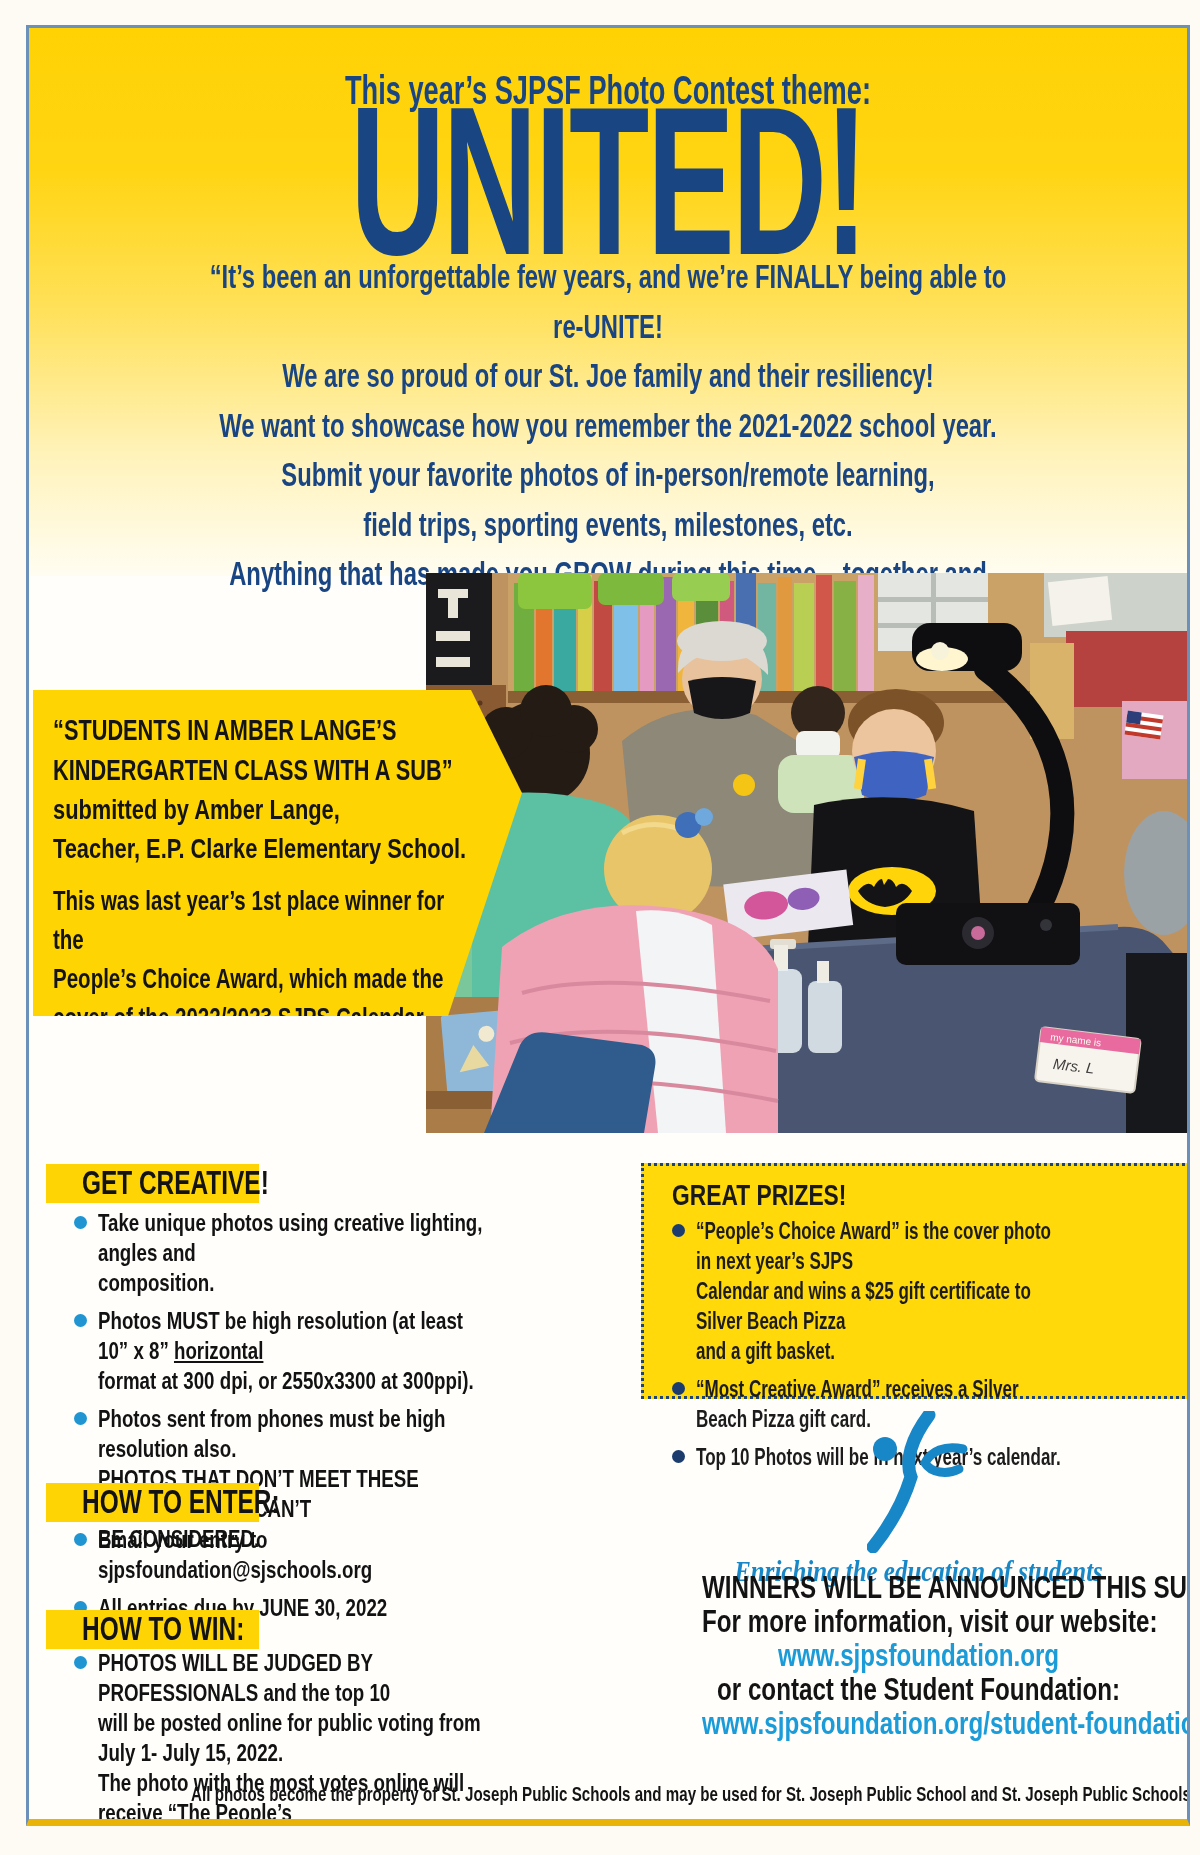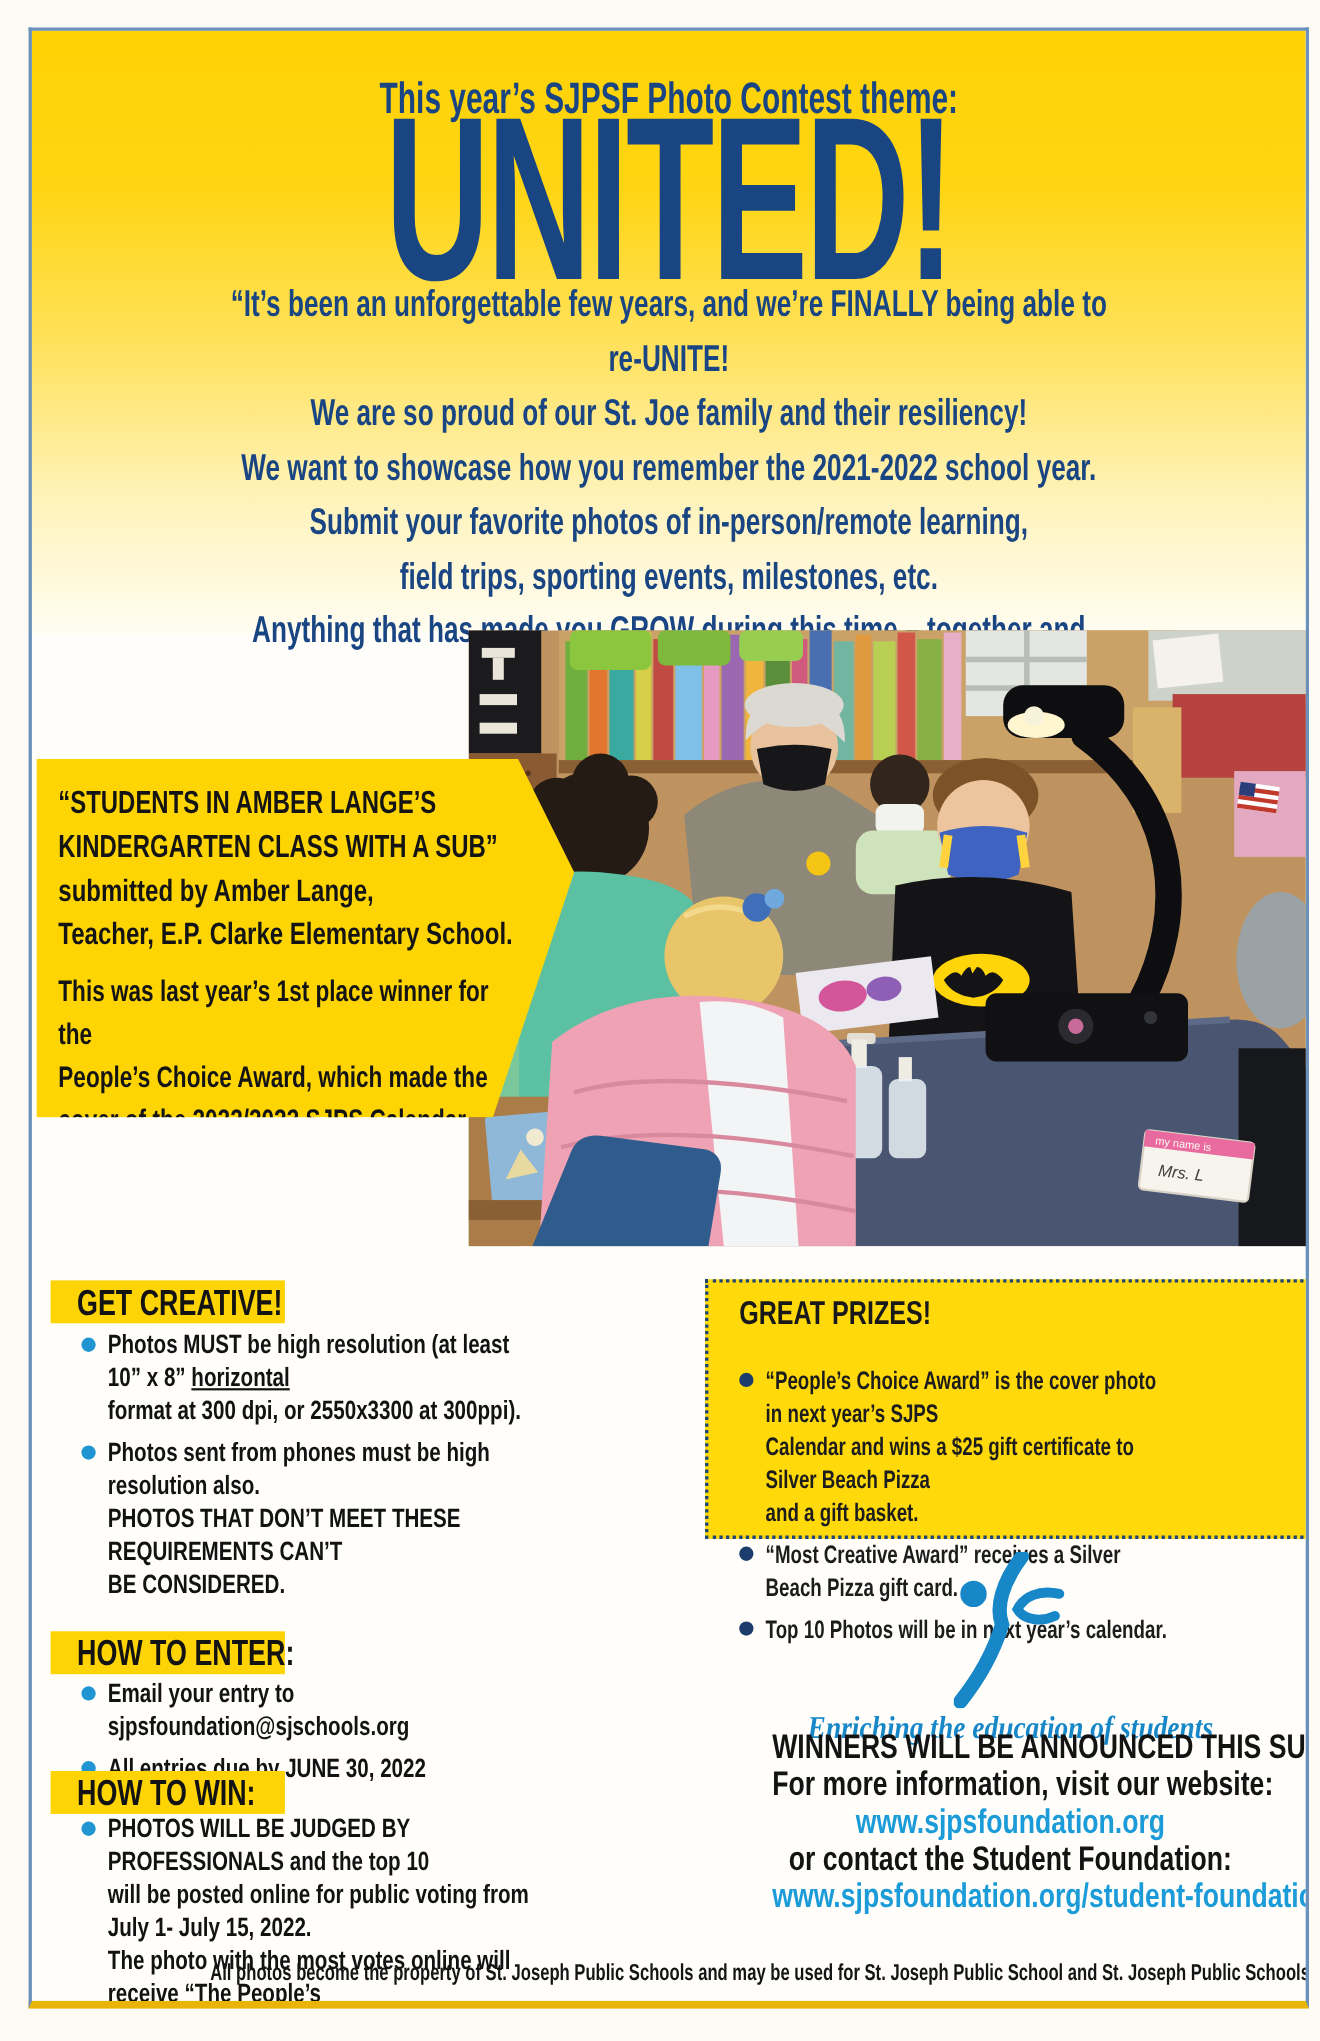--- a/index.html
+++ b/index.html
@@ -20,34 +20,34 @@
   .callout{position:absolute;left:4px;top:662px;width:500px;height:326px;background:var(--callout-yellow);
            clip-path:polygon(0 0,438px 0,489px 103px,415px 326px,0 326px);
            padding:20px 70px 0 20px;box-sizing:border-box;color:#141414}
   .co-title{font-size:29px;font-weight:bold;line-height:40px;white-space:pre-line;
             transform:scaleX(.75);transform-origin:0 0;width:560px}
   .co-sub{font-size:28px;font-weight:bold;line-height:39px;white-space:pre-line;
           transform:scaleX(.78);transform-origin:0 0;width:560px}
   .co-note{margin-top:14px;font-size:27px;font-weight:bold;line-height:39px;white-space:pre-line;
            transform:scaleX(.76);transform-origin:0 0;width:560px}
   .sec-head{position:absolute;left:17px;width:213px;height:39px;background:var(--gold);
-            display:flex;align-items:center;padding-left:24px;box-sizing:border-box}
+            display:flex;align-items:flex-start;padding-left:36px;box-sizing:border-box}
   .sec-head .ht{font-size:33px;font-weight:bold;color:#131313;transform:scaleX(.74);
                 transform-origin:0 50%;white-space:nowrap}
   .bullets{position:absolute;left:45px;width:520px;display:flex;flex-direction:column;gap:8px}
   .bullet{display:flex;align-items:flex-start}
   .bullet .dot{flex:none;width:13px;height:13px;border-radius:50%;background:var(--bullet-blue);margin:8px 11px 0 0}
   .bullet .bt{font-size:24px;line-height:30px;font-weight:bold;color:#121212;white-space:pre-line;
               transform:scaleX(.78);transform-origin:0 0;width:640px}
   .ul{text-decoration:underline}
   .prizes{position:absolute;left:612px;top:1135px;width:616px;height:236px;background:var(--prizes-yellow);
           border:3px dotted #1e4476;box-sizing:border-box;padding:12px 18px 0 28px}
   .prizes .ht{font-size:30px;font-weight:bold;color:#191919;display:inline-block;
               transform:scaleX(.76);transform-origin:0 0;white-space:nowrap}
-  .pbullets{margin-top:28px;display:flex;flex-direction:column;}
+  .pbullets{margin-top:4px;display:flex;flex-direction:column;}
   .pbullets .dot{background:#1b3c6d}
   .pbullets .bt{font-size:23px;line-height:30px;width:700px;transform:scaleX(.74);color:#1c1c1c}
   .found{position:absolute;left:612px;top:1383px;width:555px}
   .logo-row{display:flex;justify-content:center;align-items:flex-start}
   .fo-text{padding-top:48px}
   .fo-name{font-family:"Liberation Serif",serif;font-variant:small-caps;font-size:30px;letter-spacing:1px;
            color:#2a2622;transform:scaleX(.88);transform-origin:0 0;white-space:nowrap}
   .fo-foundation{font-family:"Liberation Serif",serif;font-size:56px;line-height:54px;letter-spacing:2px;
                  color:#2a2622;transform:scaleX(.90);transform-origin:0 0;white-space:nowrap}
   .fo-tagline{text-align:center;font-family:"Liberation Serif",serif;font-style:italic;font-weight:bold;
@@ -239,20 +239,25 @@
 People’s Choice Award, which made the
 cover of the 2022/2023 SJPS Calendar.</div>
   </div>
 
   <div class="sec-head" style="top:1136px">
     <span class="ht">GET CREATIVE!</span>
   </div>
   <div class="bullets" style="top:1180px">
     <div class="bullet">
       <span class="dot"></span>
+      <div class="bt">Take unique photos using creative lighting, angles and
+composition.</div>
+    </div>
+    <div class="bullet">
+      <span class="dot"></span>
       <div class="bt"><span>Photos MUST be high resolution (at least 10” x 8” </span><span class="ul">horizontal</span><span>
 format at 300 dpi, or 2550x3300 at 300ppi).</span></div>
     </div>
     <div class="bullet">
       <span class="dot"></span>
       <div class="bt">Photos sent from phones must be high resolution also.
 PHOTOS THAT DON’T MEET THESE REQUIREMENTS CAN’T
 BE CONSIDERED.</div>
     </div>
   </div>

